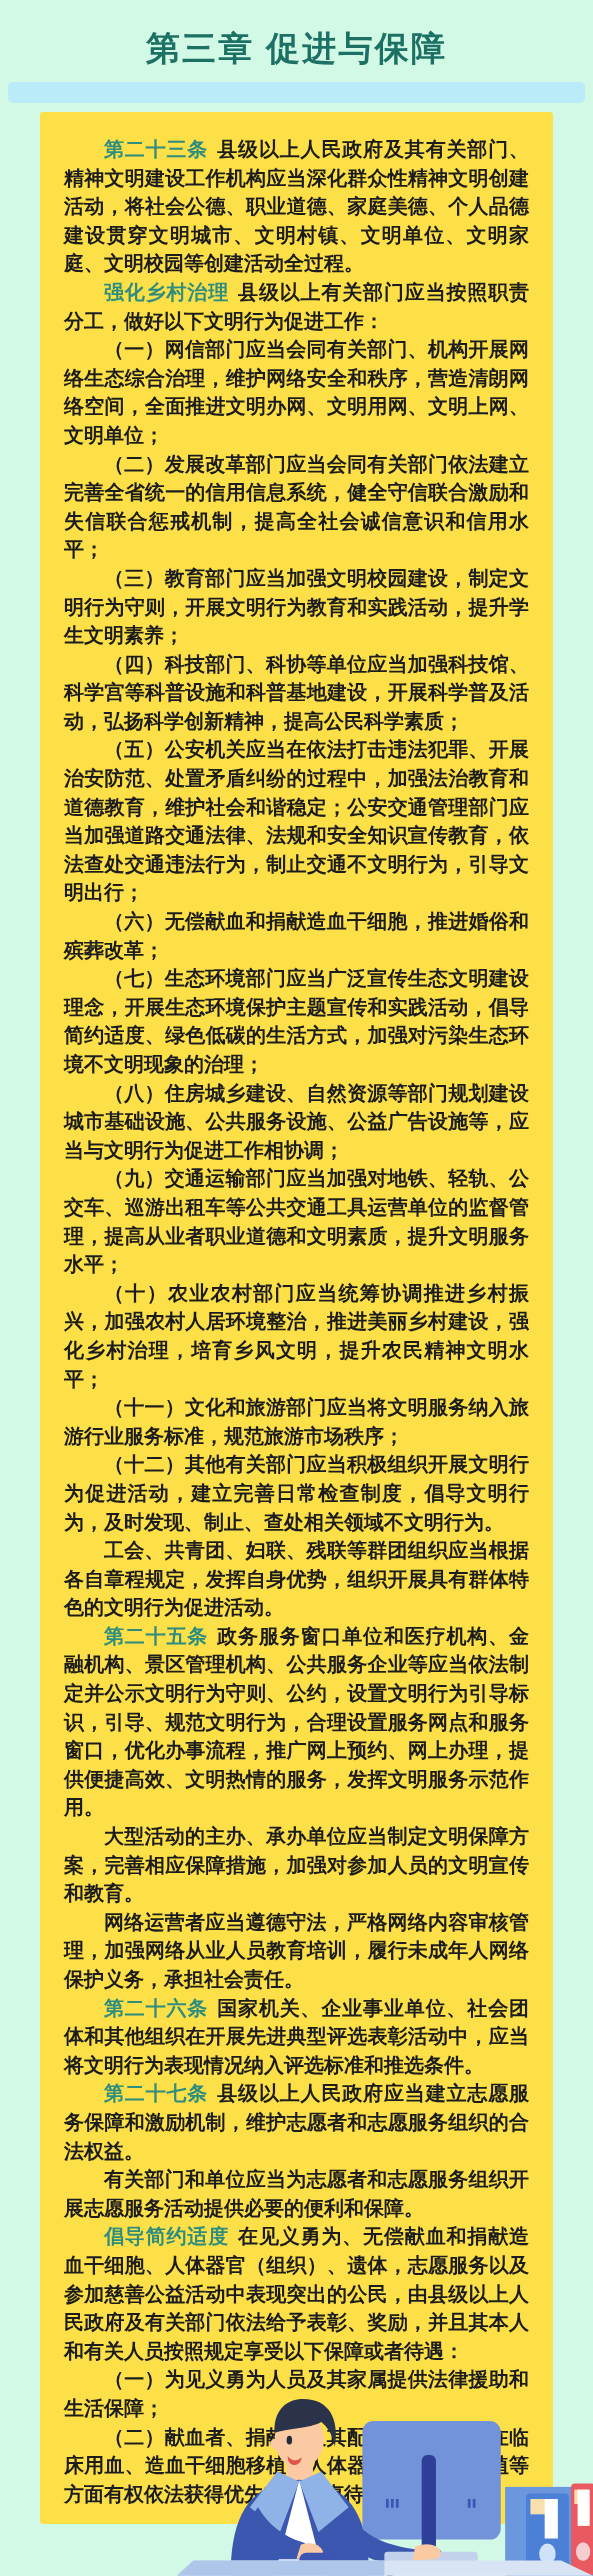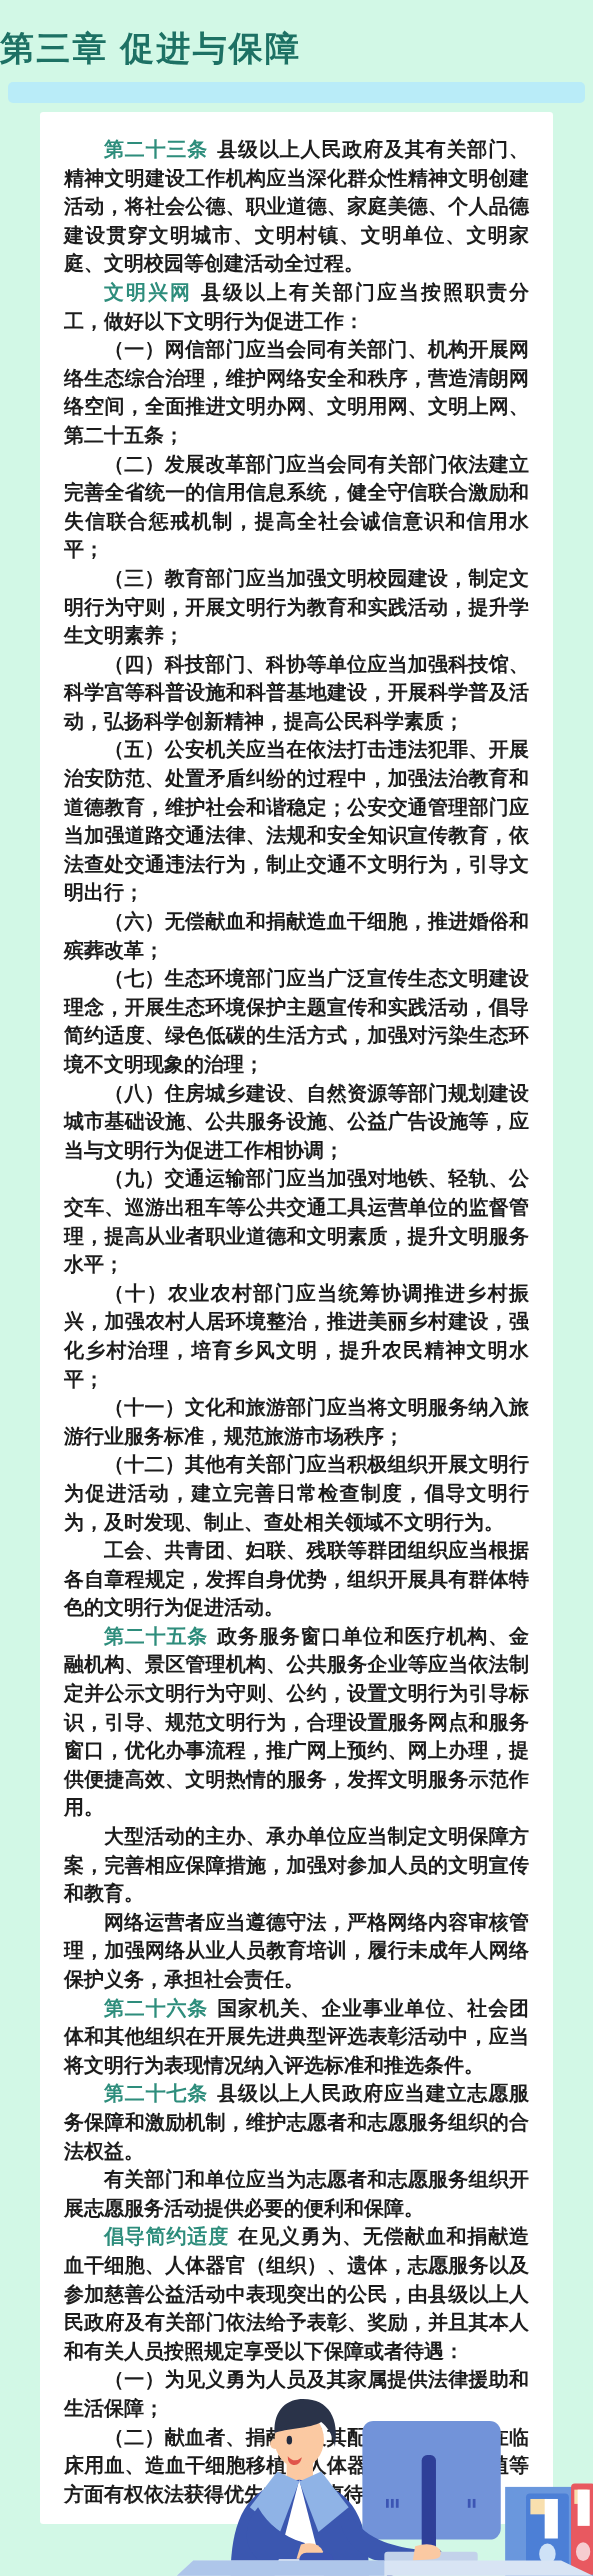--- a/index.html
+++ b/index.html
@@ -3,30 +3,30 @@
 <meta charset="utf-8">
 <style>
   html,body{margin:0;padding:0;}
   body{
     width:593px;height:2576px;position:relative;overflow:hidden;
     background:#d2f8e6;
     font-family:"Liberation Sans","DejaVu Sans",sans-serif;
   }
   .page-title{
     position:absolute;top:26px;left:0;width:593px;margin:0;
-    text-align:left;font-size:34px;font-weight:800;letter-spacing:2.2px;
+    text-align:center;font-size:34px;font-weight:800;letter-spacing:2.2px;
     color:#1d7164;
   }
   .decor-band{
     position:absolute;top:82px;left:7.7px;right:7.7px;height:21px;
     background:#b9ecf8;border-radius:5px;
   }
   .content-card{
     position:absolute;top:112px;left:40px;width:513px;height:2412px;
-    background:#ffffff;border-radius:3.3px;box-sizing:border-box;
+    background:#fde047;border-radius:3.3px;box-sizing:border-box;
     padding:23px 24px 33px 24px;overflow:hidden;
   }
   .para{
     margin:0;text-indent:2em;text-align:justify;
     font-size:20px;line-height:28.6px;font-weight:700;color:#1c1c1c;
   }
   .artnum{color:#2e8d7c;font-weight:800;margin-right:0.45em;}
   .illus{position:absolute;left:0;bottom:0;width:593px;height:187px;}
   .illus svg{display:block;}
 </style>
@@ -34,23 +34,23 @@
 <body>
 
 <h1 class="page-title">第三章 促进与保障</h1>
 
 <div class="decor-band"></div>
 
 <div class="content-card">
   <div>
   <p class="para"><span class="artnum">第二十三条</span><span class="body-text">县级以上人民政府及其有关部门、精神文明建设工作机构应当深化群众性精神文明创建活动，将社会公德、职业道德、家庭美德、个人品德建设贯穿文明城市、文明村镇、文明单位、文明家庭、文明校园等创建活动全过程。</span></p>
 
-  <p class="para"><span class="artnum">文明兴网</span><span class="body-text">县级以上有关部门应当按照职责分工，做好以下文明行为促进工作：</span></p>
+  <p class="para"><span class="artnum">强化乡村治理</span><span class="body-text">县级以上有关部门应当按照职责分工，做好以下文明行为促进工作：</span></p>
 
-  <p class="para"><span class="body-text">（一）网信部门应当会同有关部门、机构开展网络生态综合治理，维护网络安全和秩序，营造清朗网络空间，全面推进文明办网、文明用网、文明上网、第二十五条；</span></p>
+  <p class="para"><span class="body-text">（一）网信部门应当会同有关部门、机构开展网络生态综合治理，维护网络安全和秩序，营造清朗网络空间，全面推进文明办网、文明用网、文明上网、文明单位；</span></p>
 
   <p class="para"><span class="body-text">（二）发展改革部门应当会同有关部门依法建立完善全省统一的信用信息系统，健全守信联合激励和失信联合惩戒机制，提高全社会诚信意识和信用水平；</span></p>
 
   <p class="para"><span class="body-text">（三）教育部门应当加强文明校园建设，制定文明行为守则，开展文明行为教育和实践活动，提升学生文明素养；</span></p>
 
   <p class="para"><span class="body-text">（四）科技部门、科协等单位应当加强科技馆、科学宫等科普设施和科普基地建设，开展科学普及活动，弘扬科学创新精神，提高公民科学素质；</span></p>
 
   <p class="para"><span class="body-text">（五）公安机关应当在依法打击违法犯罪、开展治安防范、处置矛盾纠纷的过程中，加强法治教育和道德教育，维护社会和谐稳定；公安交通管理部门应当加强道路交通法律、法规和安全知识宣传教育，依法查处交通违法行为，制止交通不文明行为，引导文明出行；</span></p>
 
   <p class="para"><span class="body-text">（六）无偿献血和捐献造血干细胞，推进婚俗和殡葬改革；</span></p>

